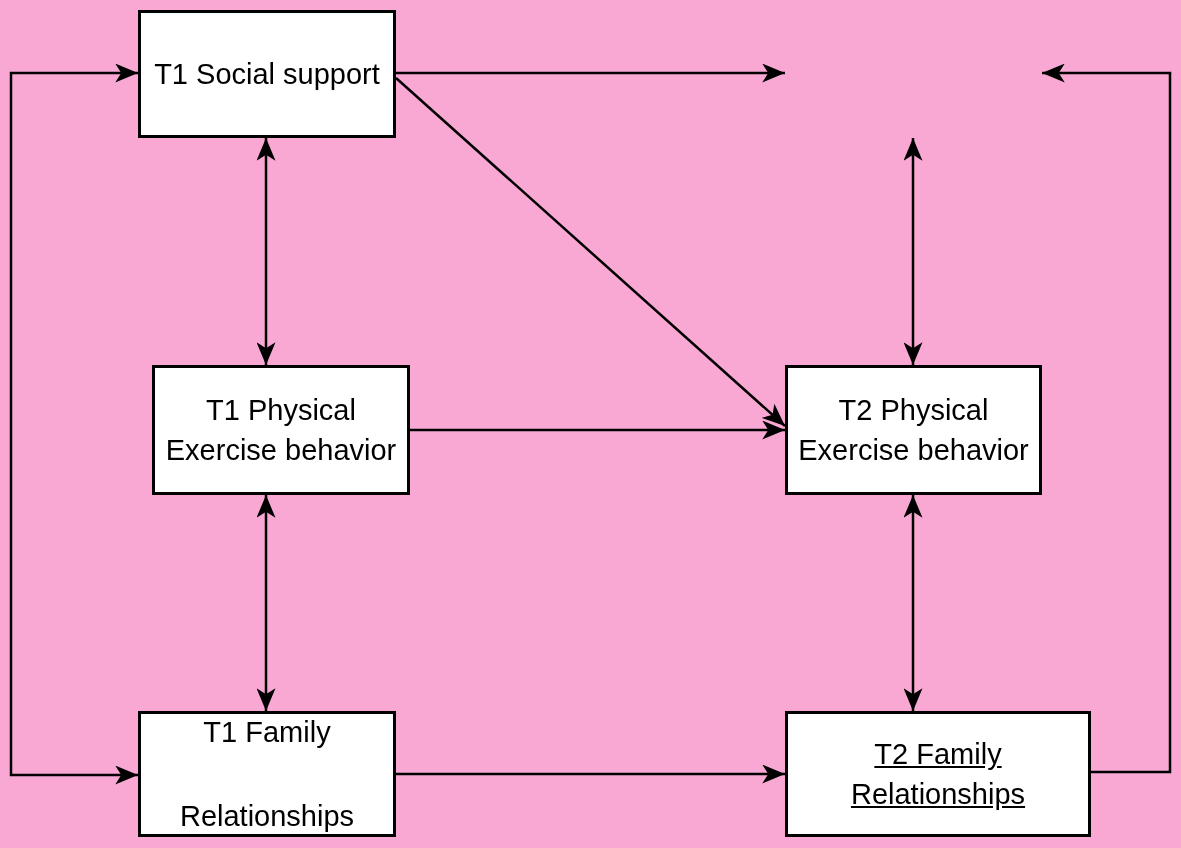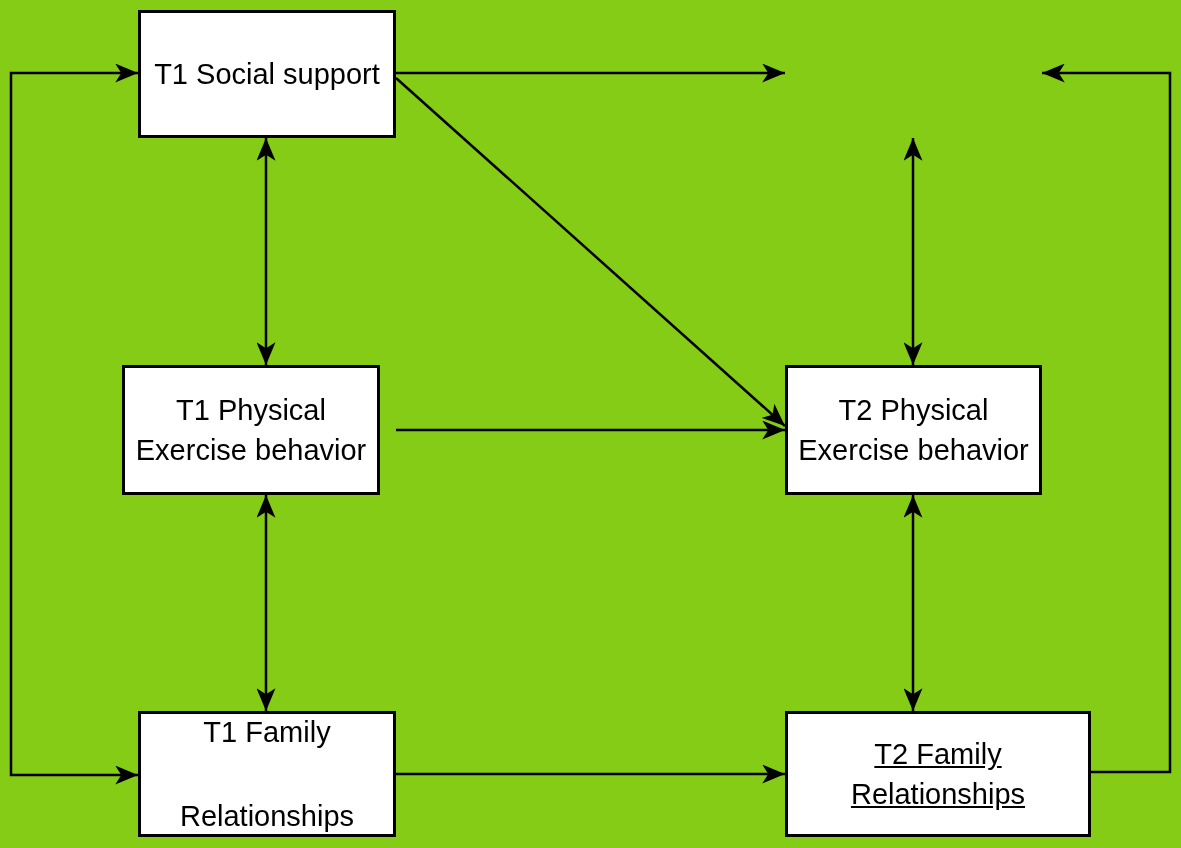--- a/index.html
+++ b/index.html
@@ -4,21 +4,21 @@
 <style>
   html, body {
     margin: 0;
     padding: 0;
     background: #ffffff;
   }
   .canvas {
     position: relative;
     width: 1181px;
     height: 848px;
-    background: #84cc16;
+    background: #f9a8d4;
     font-family: "Liberation Sans", "DejaVu Sans", sans-serif;
     overflow: hidden;
   }
   svg.edges {
     position: absolute;
     top: 0;
     left: 0;
     width: 1181px;
     height: 848px;
   }
@@ -40,21 +40,21 @@
     font-size: 29px;
     line-height: 40px;
     color: #000000;
     white-space: nowrap;
   }
   .node span:empty { display: none; }
 
   
   #n-t1-social   { left: 138px; top: 10px;  width: 258px; height: 128px; }
   #n-t2-social   { left: 785px; top: 10px;  width: 257px; height: 128px; }
-  #n-t1-physical { left: 122px; top: 365px; width: 258px; height: 130px; }
+  #n-t1-physical { left: 152px; top: 365px; width: 258px; height: 130px; }
   #n-t2-physical { left: 785px; top: 365px; width: 257px; height: 130px; text-align: right; }
   #n-t1-family   { left: 138px; top: 711px; width: 258px; height: 126px; gap: 44px; }
   #n-t2-family   { left: 785px; top: 711px; width: 306px; height: 126px; text-decoration: underline; }
 </style>
 </head>
 <body>
 
 <div class="canvas">
 
   <svg class="edges" viewBox="0 0 1181 848" xmlns="http://www.w3.org/2000/svg">

